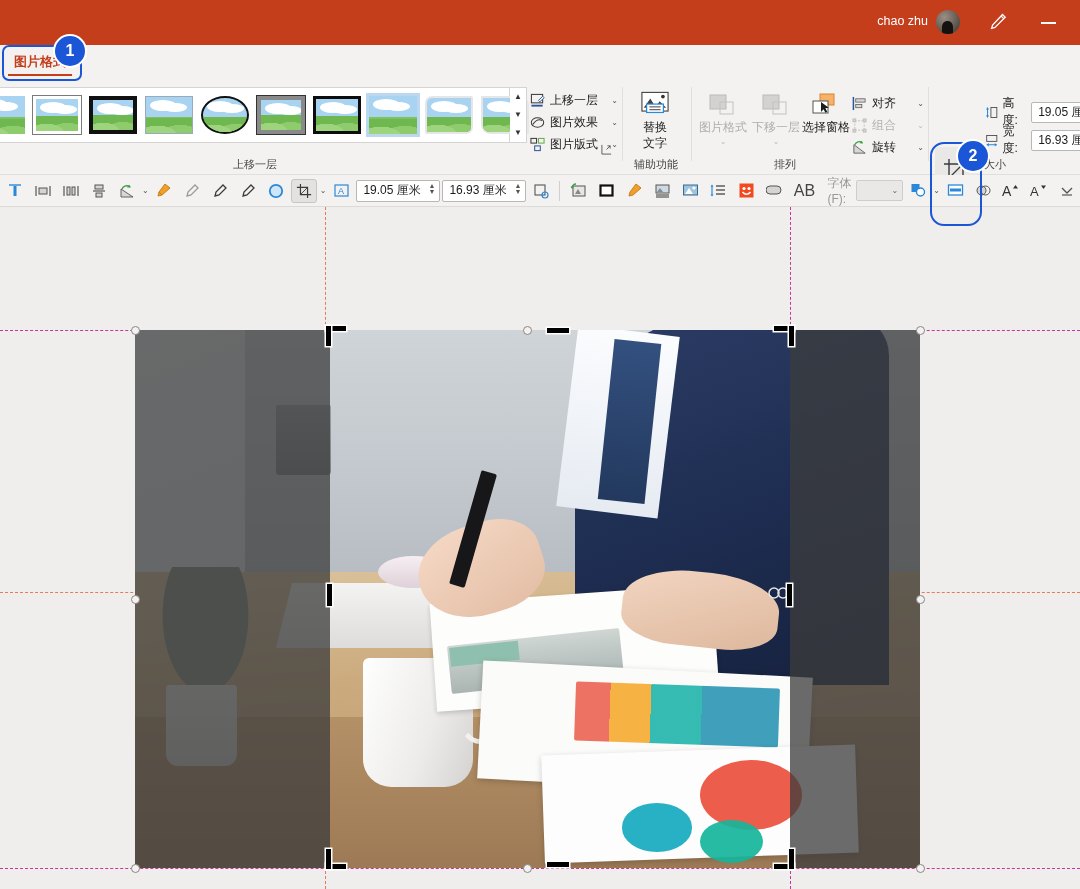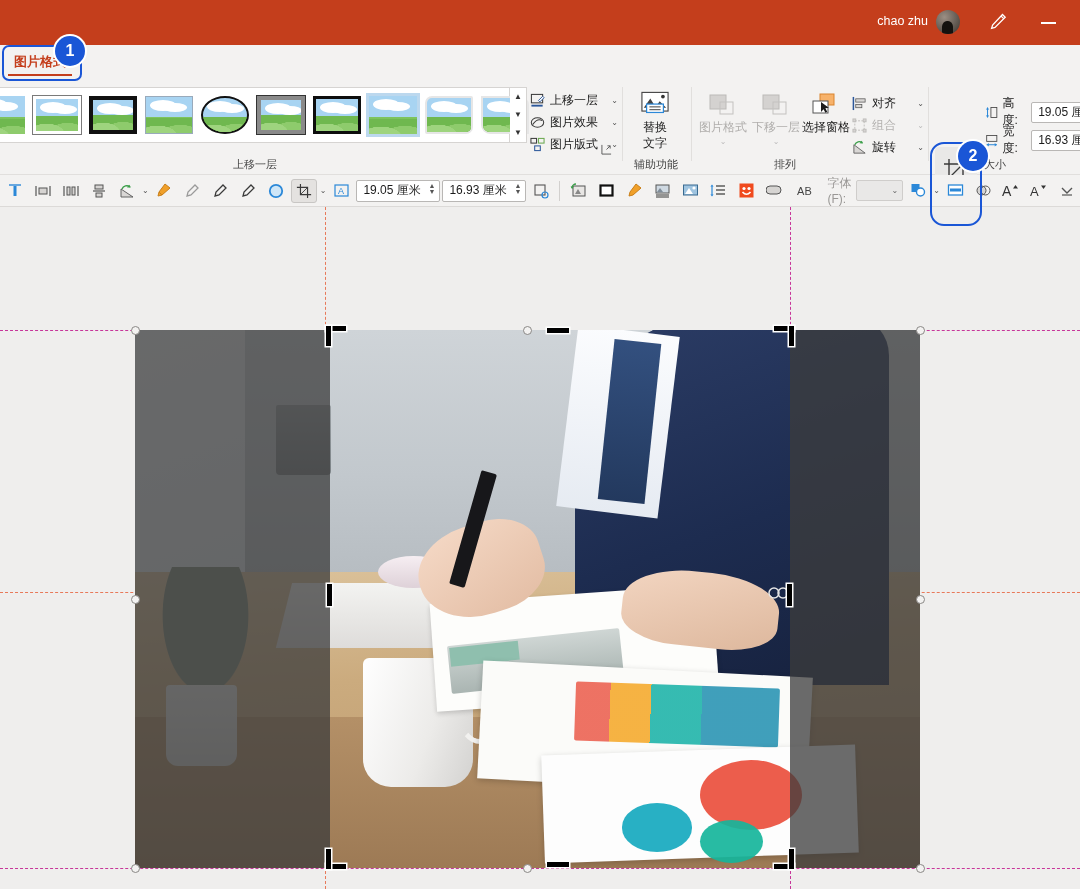--- a/index.html
+++ b/index.html
@@ -634,21 +634,21 @@
         <circle cx="11" cy="6.5" r="1.6" fill="#fff"></circle>
         <path d="M4.5 10 q4 4.5 8 0" fill="none" stroke="#fff" stroke-width="1.7"></path>
       </svg>
   </div>
   <div class="tb-btn">
     <svg width="17" height="17" viewBox="0 0 17 17">
         <path d="M4 4 h7 a3 3 0 0 1 0 8 h-7 a3 3 0 0 1 0 -8z" fill="#d6d4d2" stroke="#555"></path>
       </svg>
   </div>
   <div class="tb-btn" style="width:30px;">
-    <span style="font-size:11px;color:#444;">AB</span>
+    <span style="font-size:16px;color:#444;">AB</span>
   </div>
   <span class="font-lbl">字体(F):</span>
   <div class="font-box">
     <span style="font-size:12px;color:#333;margin-right:auto;padding-left:4px;"></span>
     <span>⌄</span>
   </div>
   <div class="tb-btn">
     <svg width="17" height="17" viewBox="0 0 17 17">
         <rect x="1.5" y="2" width="8" height="8" fill="#2b88d8"></rect>
         <circle cx="10.5" cy="10" r="4" fill="#fff" stroke="#2b88d8" stroke-width="1.4"></circle>

